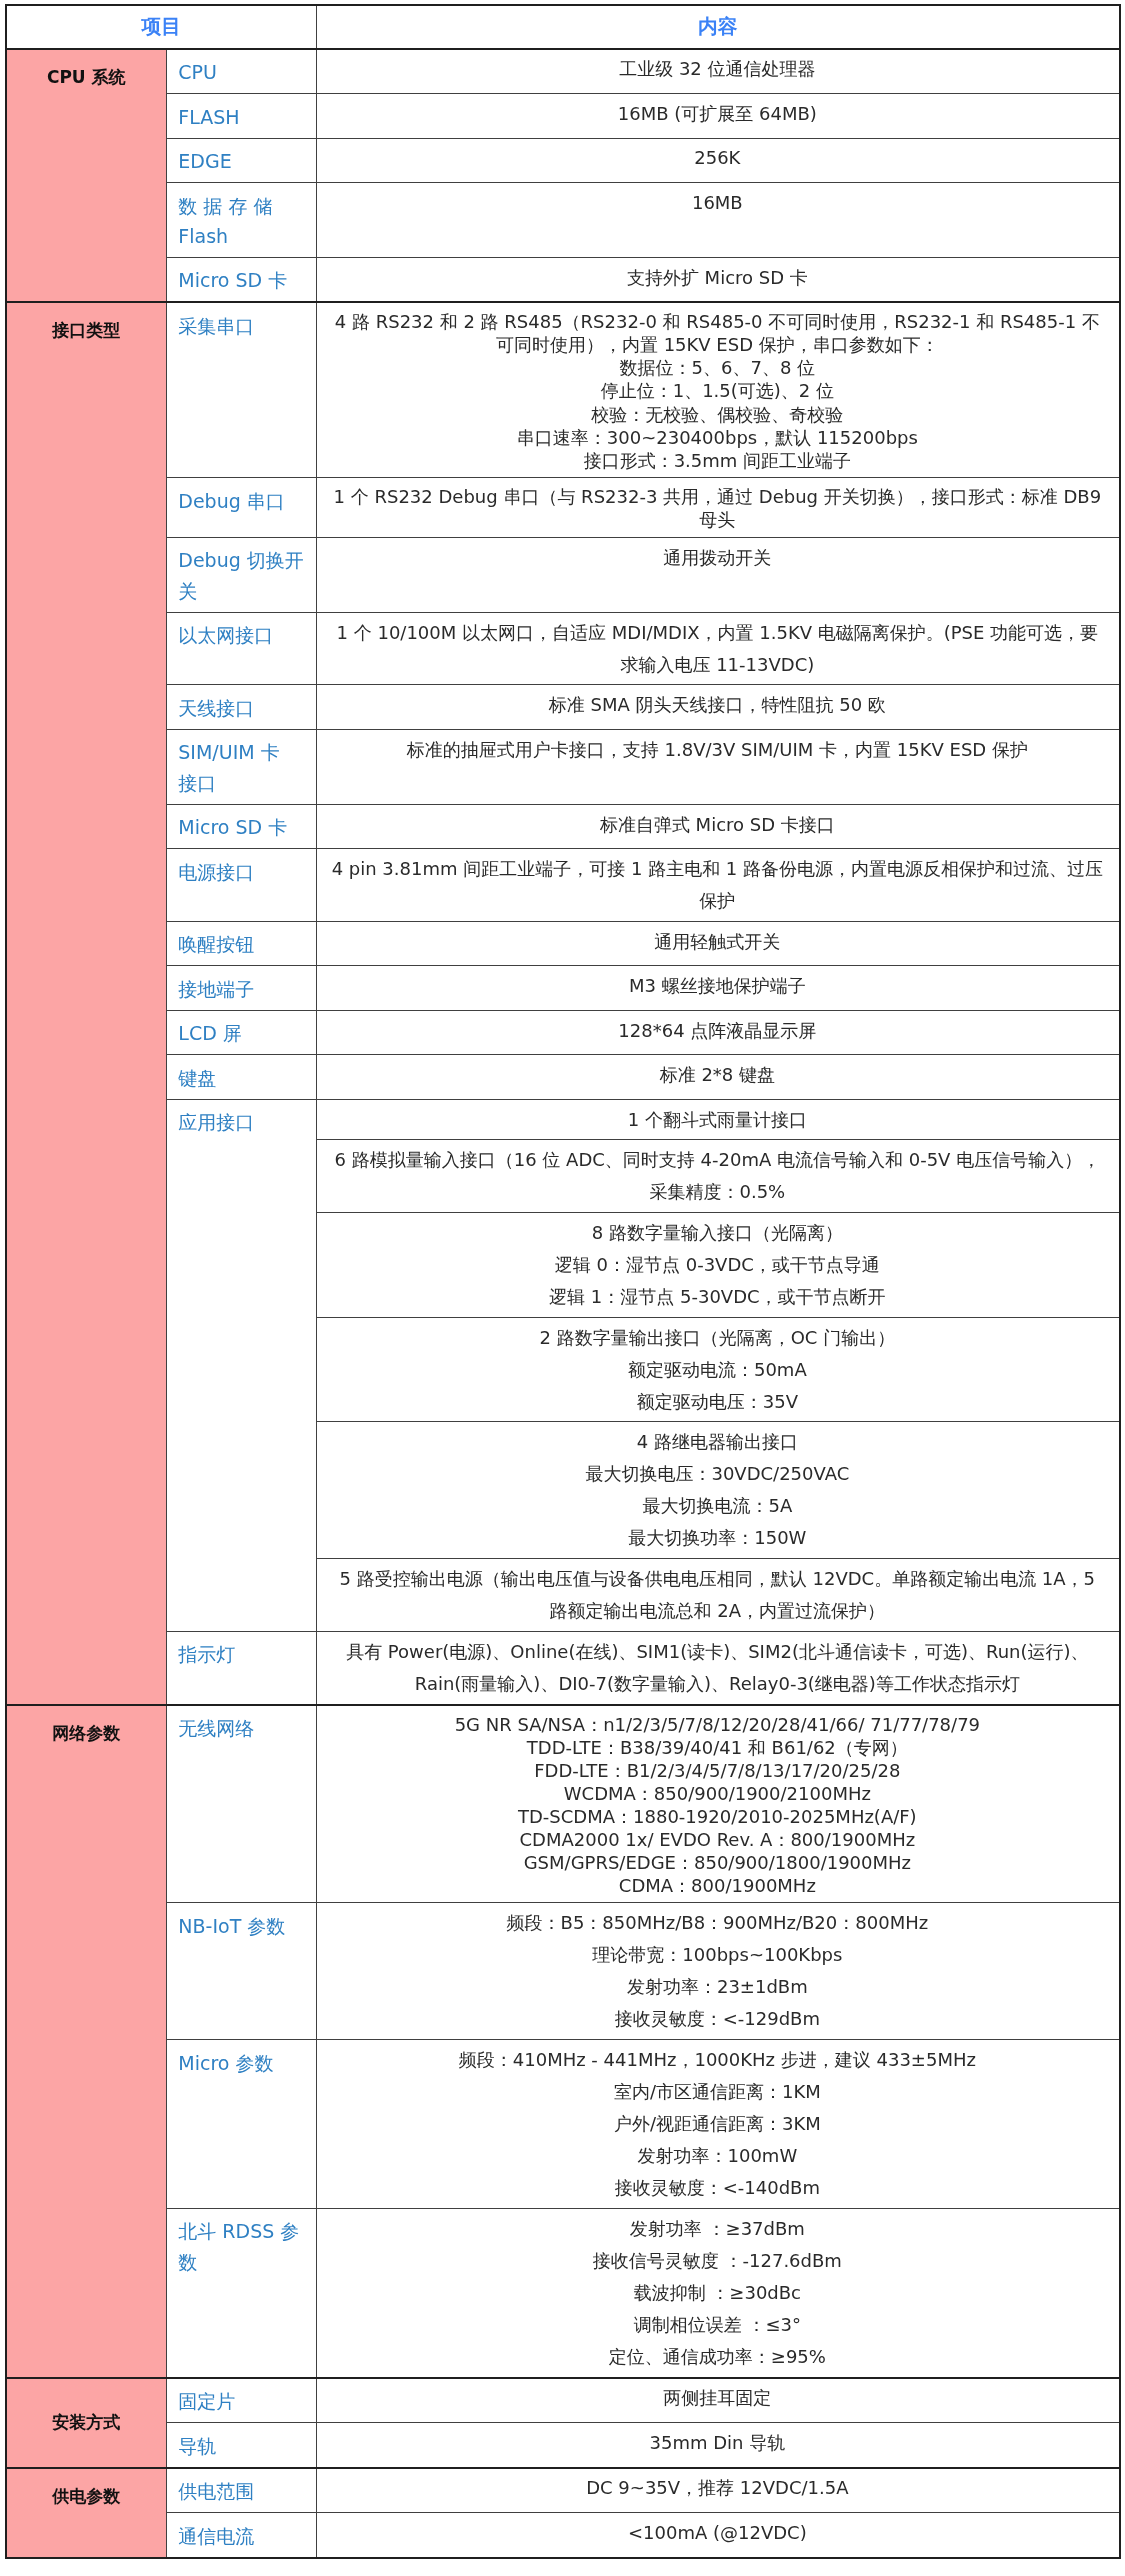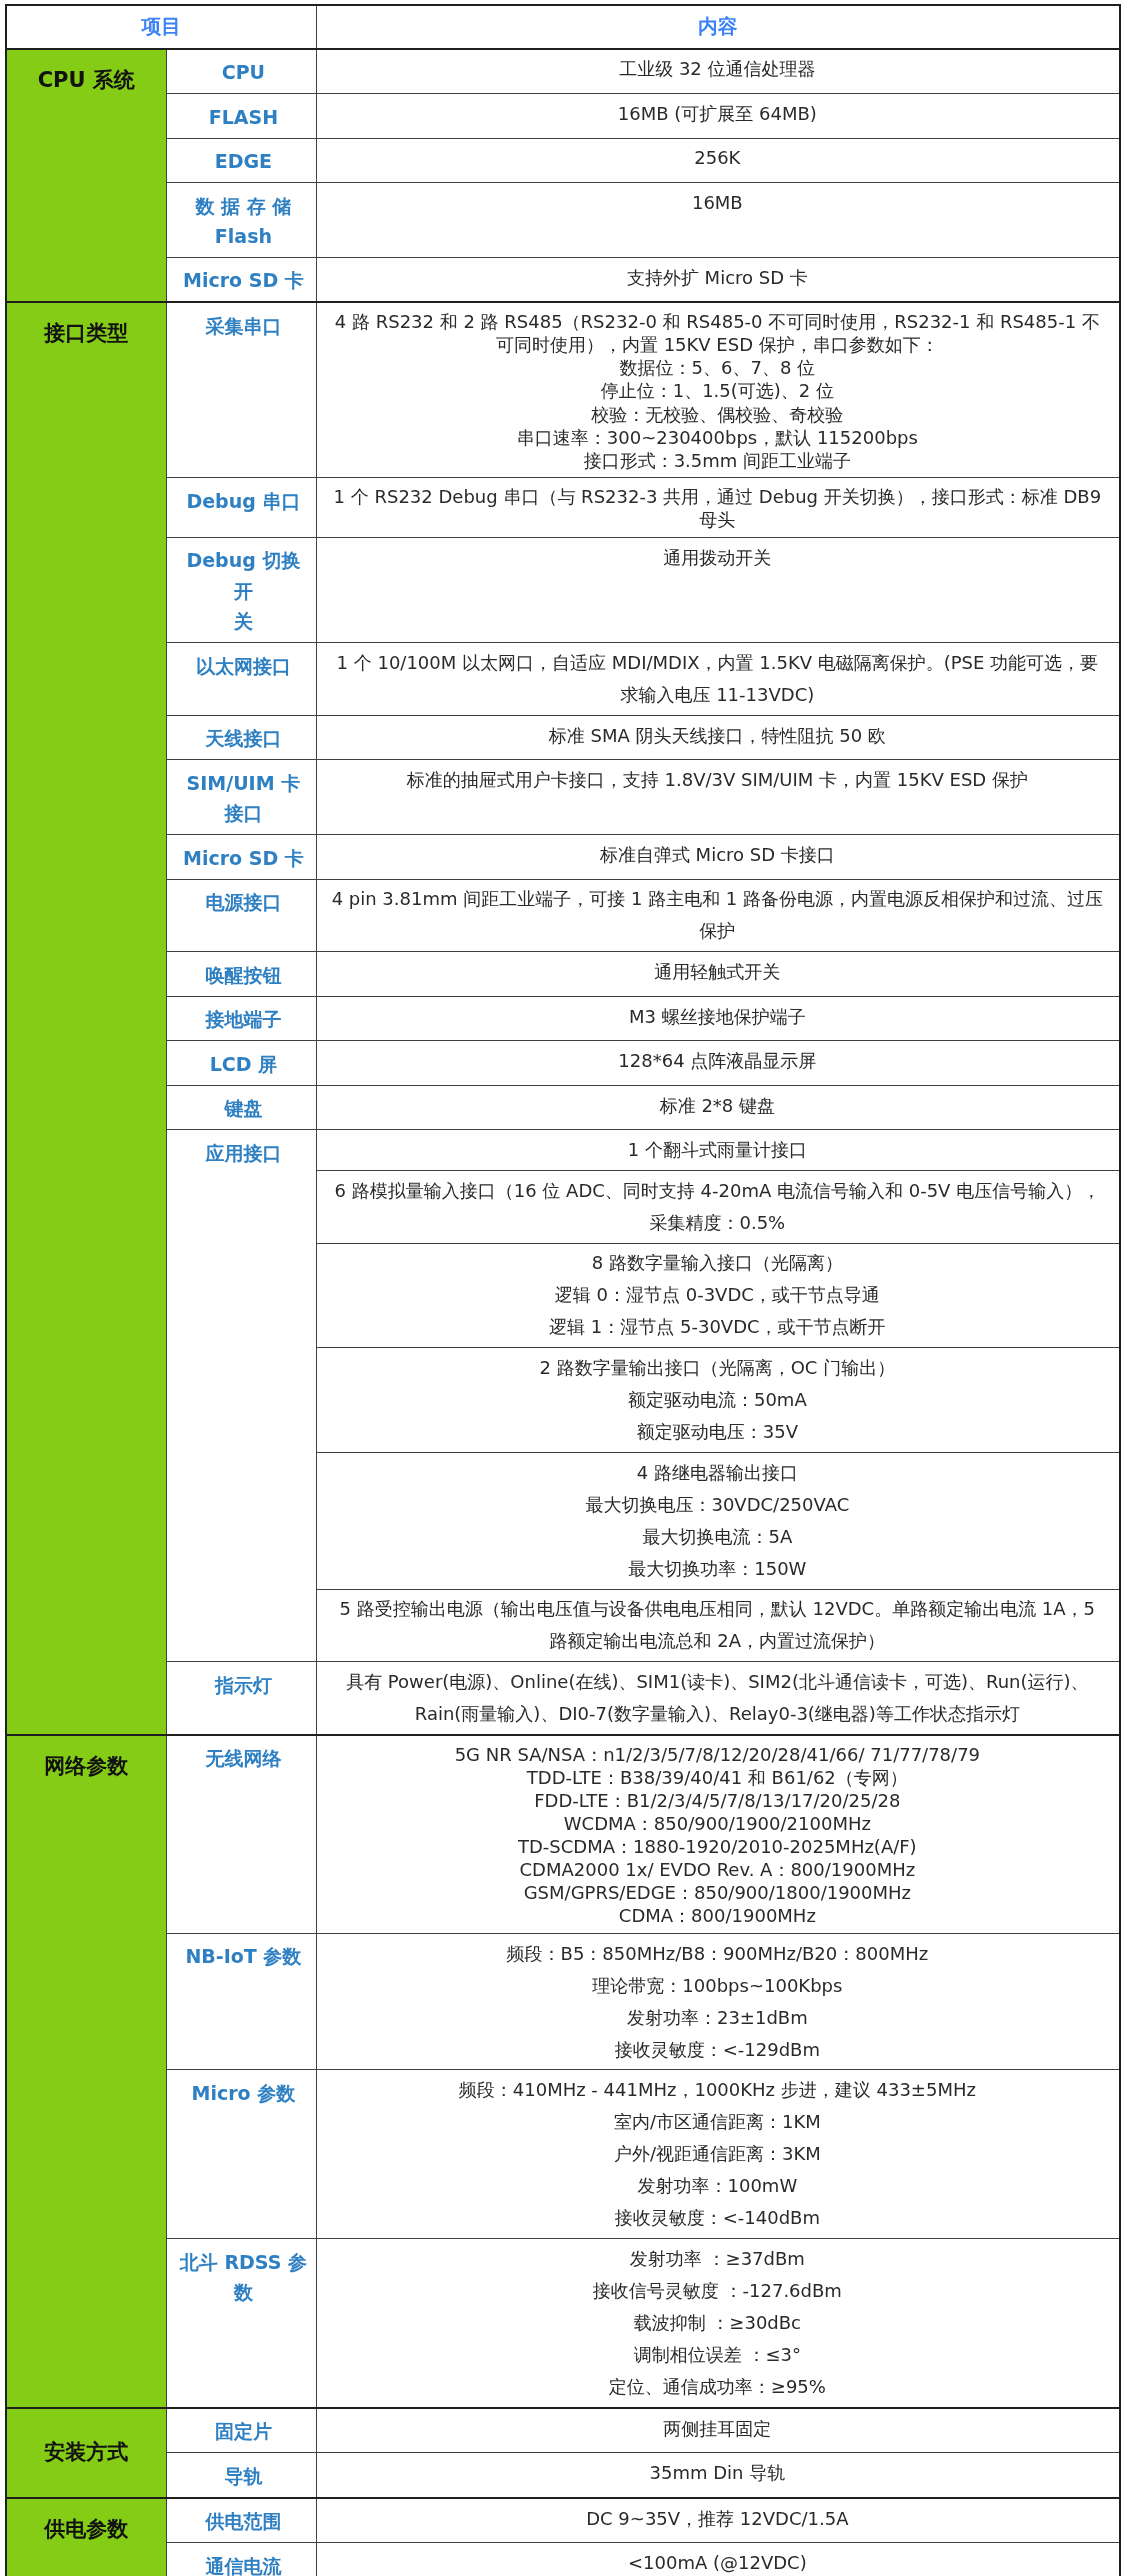--- a/index.html
+++ b/index.html
@@ -34,40 +34,40 @@
     font-size: 19.7px;
     font-weight: bold;
     color: #3b82f6;
     text-align: center;
     vertical-align: middle;
     background: #ffffff;
     padding: 1.9px;
   }
 
   td.cat {
-    background: #84cc16;
-    font-size: 21px;
+    background: #fca5a5;
+    font-size: 17px;
     font-weight: bold;
     color: #111;
     text-align: center;
     vertical-align: top;
     padding: 15px 3.8px 3.8px 3.8px;
     line-height: 1.5;
   }
   td.cat.mid {
     vertical-align: middle;
     padding: 3.8px;
   }
 
   td.lbl {
     font-size: 19px;
-    font-weight: bold;
+    font-weight: normal;
     color: #2f80c3;
     vertical-align: top;
-    text-align: center;
+    text-align: left;
     padding: 7.5px 7.5px 5.6px 11.3px;
     line-height: 1.6;
     white-space: pre-line;
     overflow-wrap: anywhere;
   }
 
   td.val {
     font-size: 18px;
     vertical-align: top;
     text-align: center;

